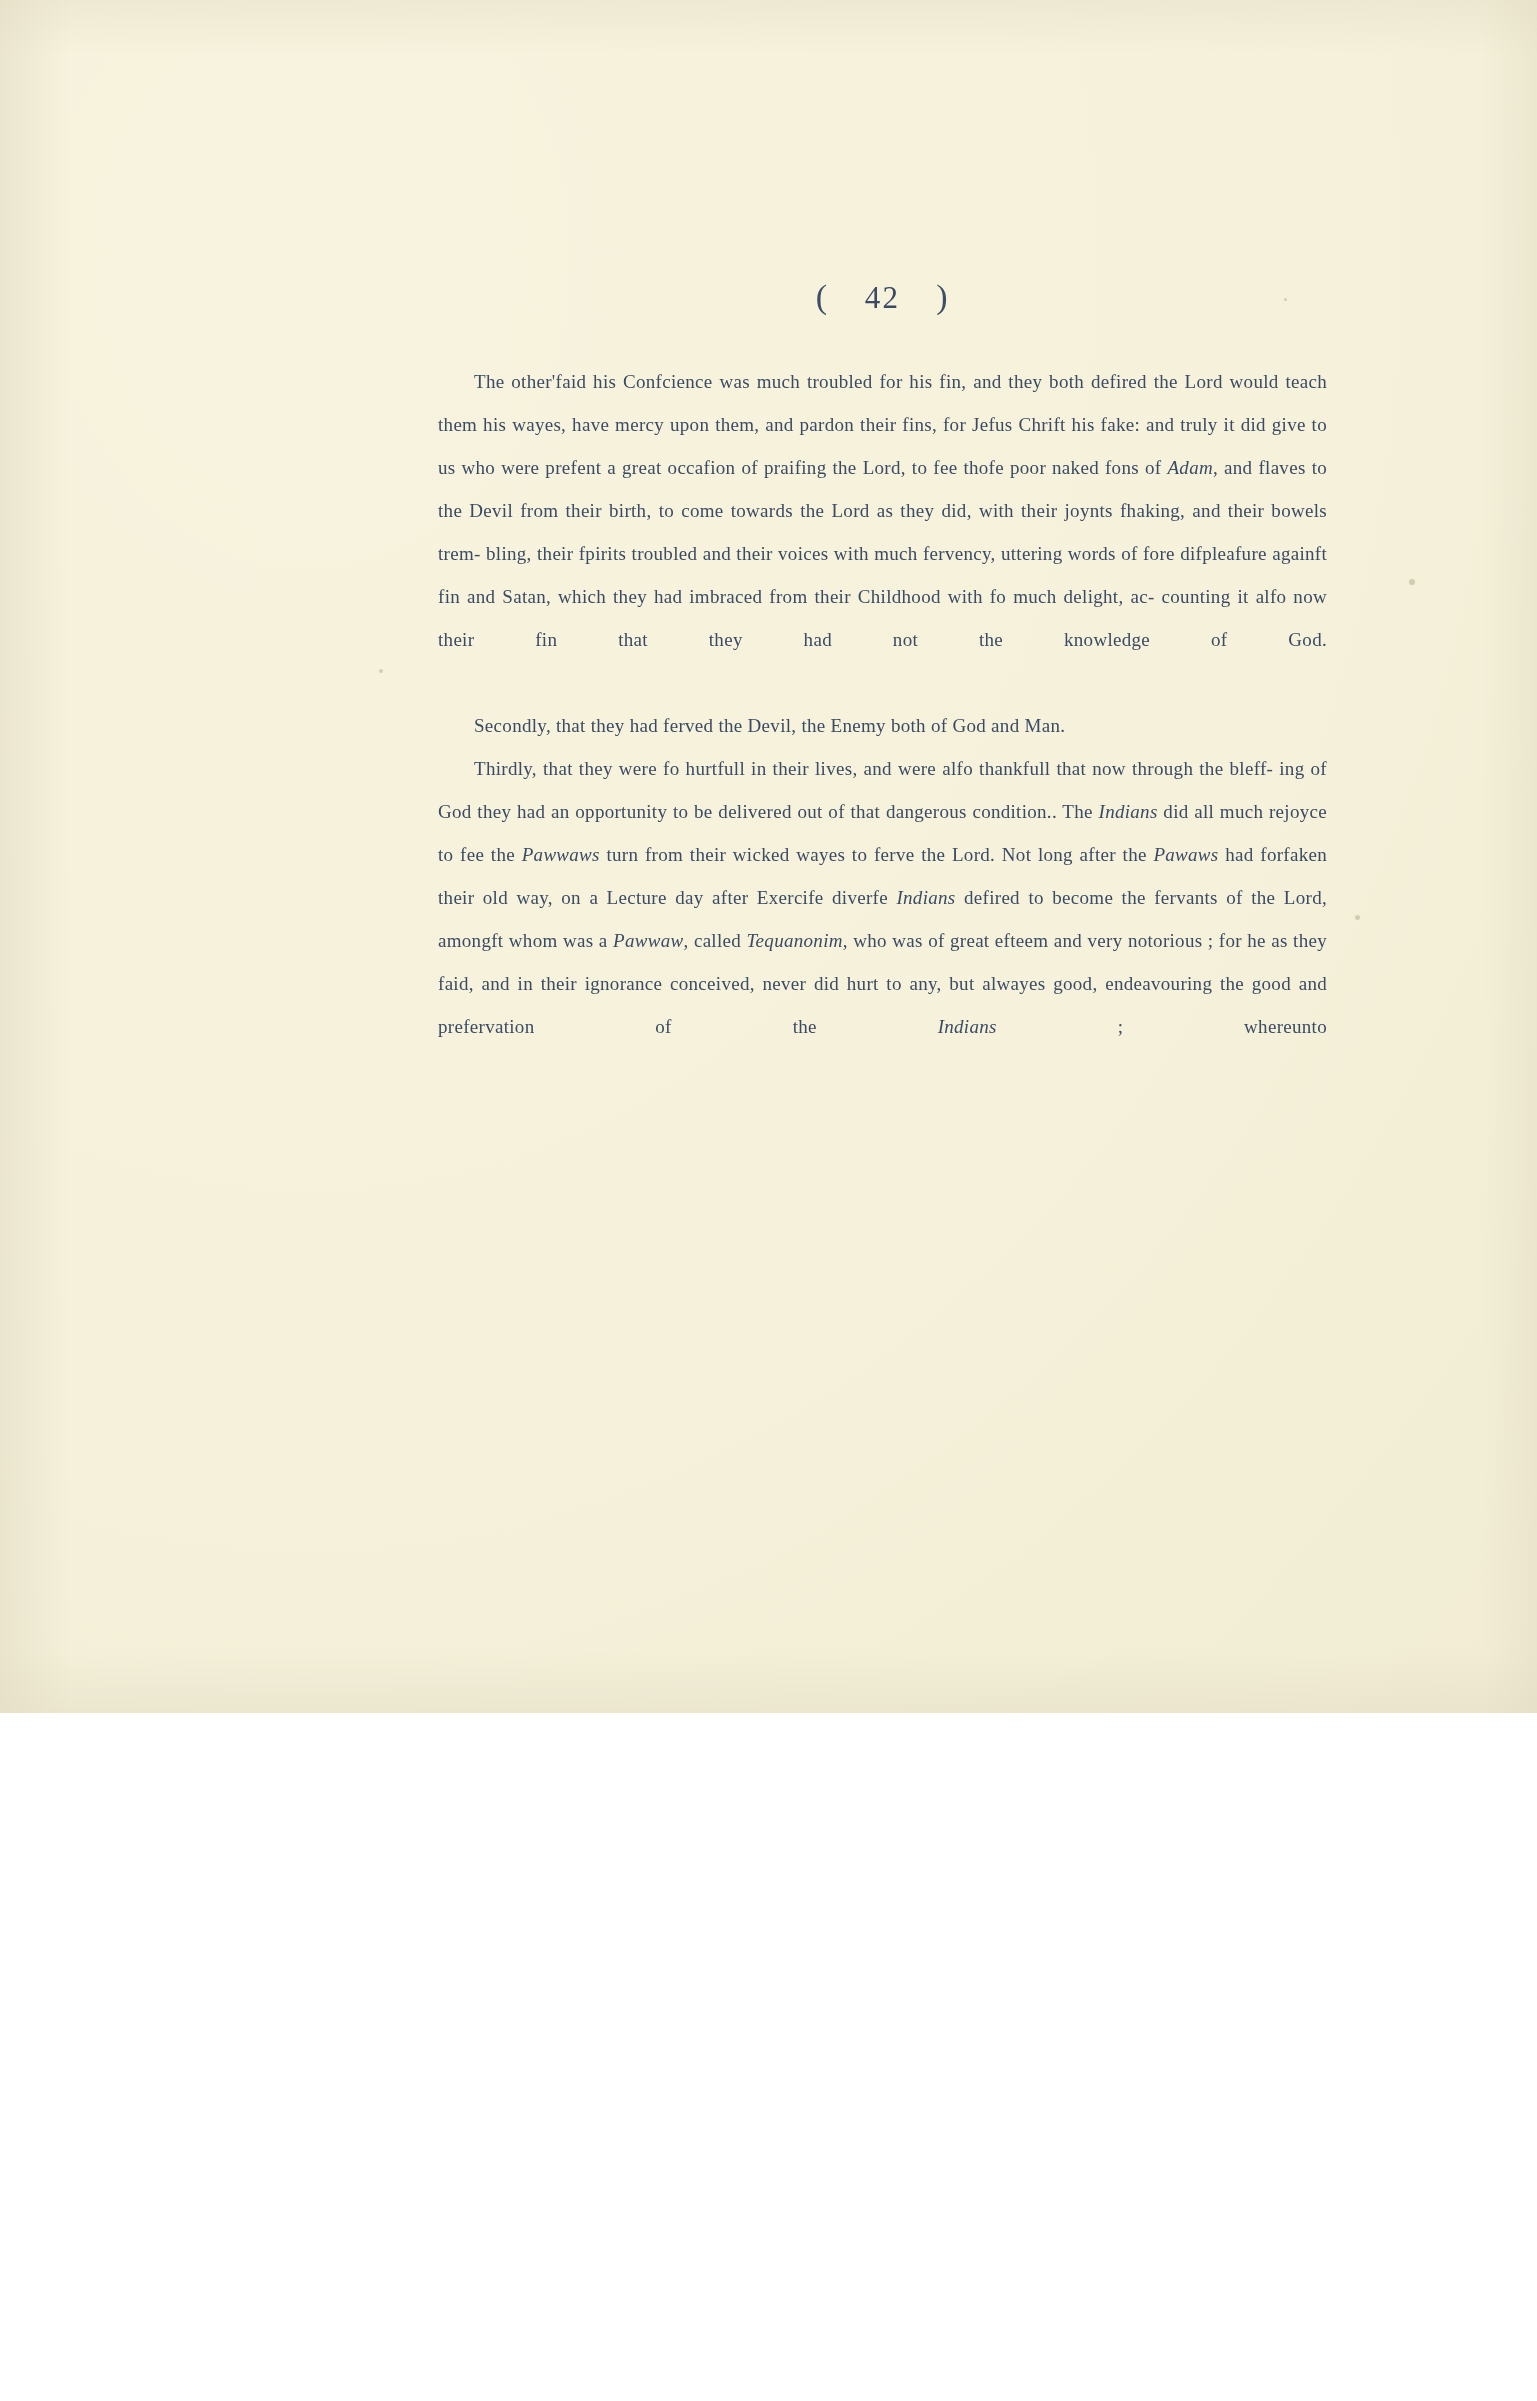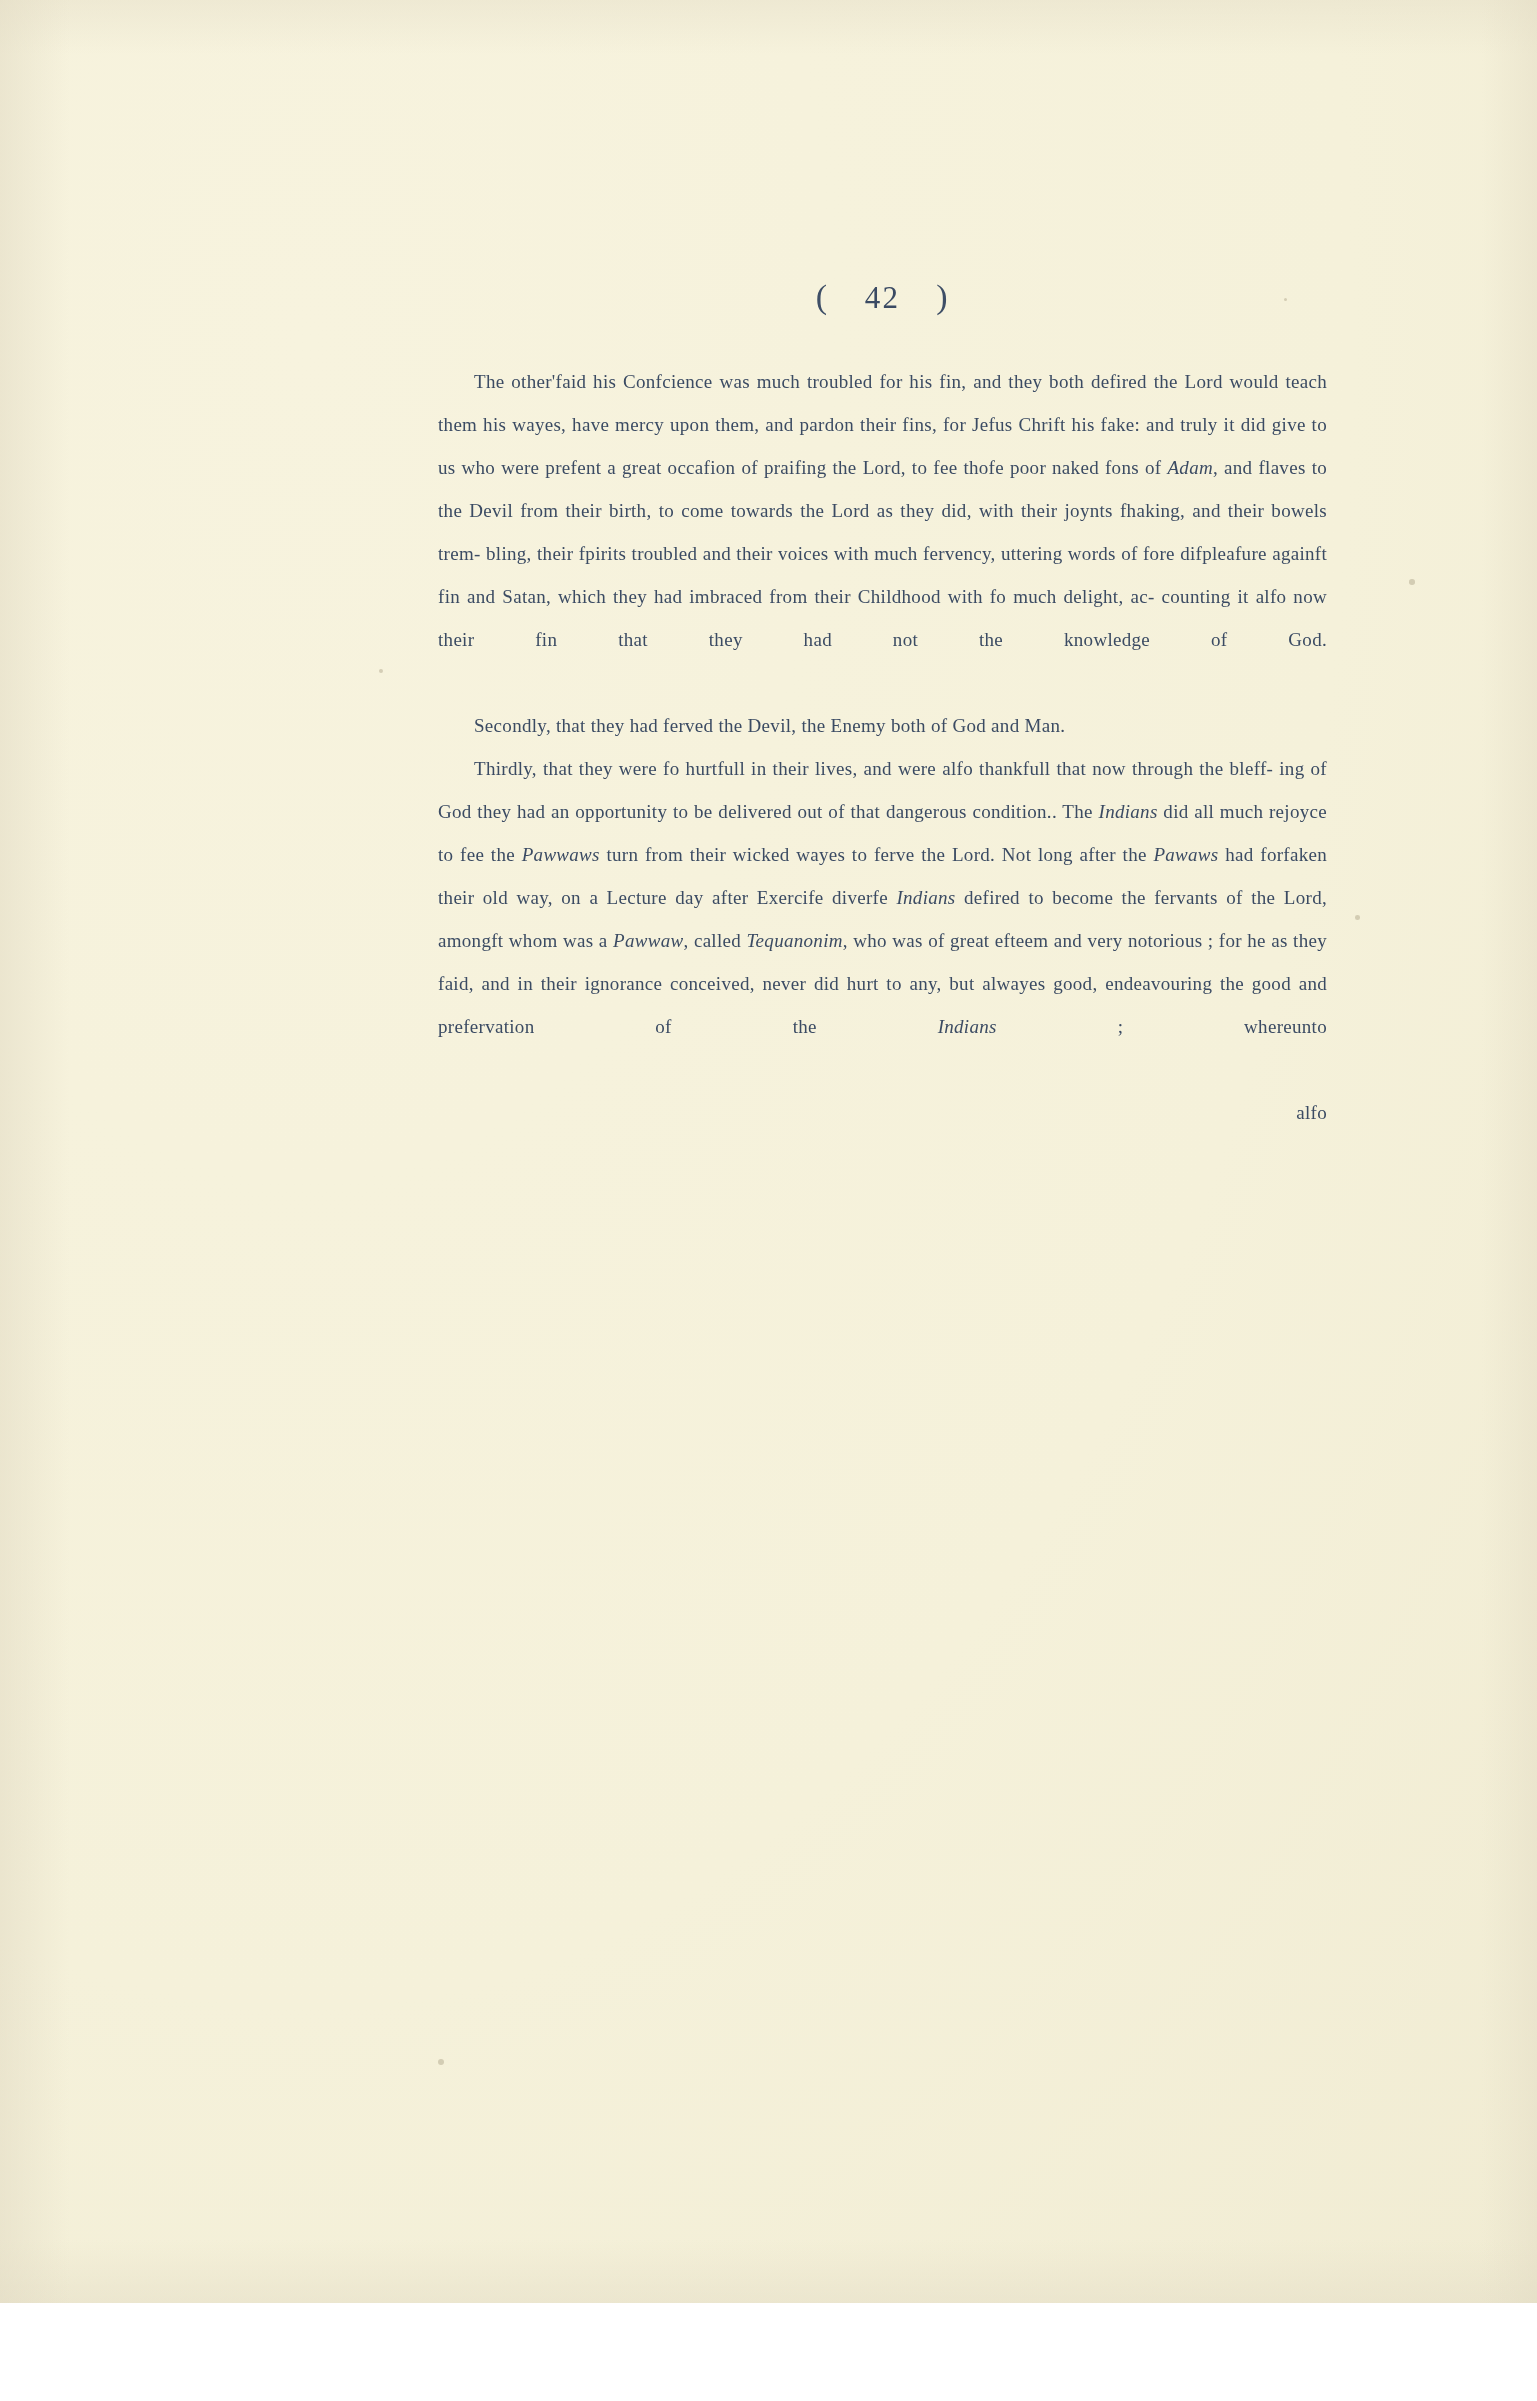--- a/index.html
+++ b/index.html
@@ -8,21 +8,21 @@
     background: #ffffff;
   }
   body {
     width: 1537px;
     height: 2401px;
     font-family: "Liberation Serif", serif;
   }
   .page {
     position: relative;
     width: 1537px;
-    height: 2303px;
+    height: 1713px;
     background: #f7f3e0;
     background-image:
       radial-gradient(ellipse at 20% 15%, rgba(247,243,222,1) 0%, rgba(245,241,218,1) 60%, rgba(241,236,211,1) 100%);
     overflow: hidden;
   }
   
   .page::before {
     content: "";
     position: absolute;
     inset: 0;
@@ -111,17 +111,16 @@
     <div class="page-number">
       <span class="paren">(</span><span class="num">42</span><span class="paren">)</span>
     </div>
 
     <p class="body indent">The other'faid his Confcience was much troubled for his fin, and they both defired the Lord would teach them his wayes, have mercy upon them, and pardon their fins, for Jefus Chrift his fake: and truly it did give to us who were prefent a great occafion of praifing the Lord, to fee thofe poor naked fons of <span class="it">Adam</span>, and flaves to the Devil from their birth, to come towards the Lord as they did, with their joynts fhaking, and their bowels trem- bling, their fpirits troubled and their voices with much fervency, uttering words of fore difpleafure againft fin and Satan, which they had imbraced from their Childhood with fo much delight, ac- counting it alfo now their fin that they had not the knowledge of God.</p>
 
     <p class="body indent nojustify">Secondly, that they had ferved the Devil, the Enemy both of God and Man.</p>
 
     <p class="body indent">Thirdly, that they were fo hurtfull in their lives, and were alfo thankfull that now through the bleff- ing of God they had an opportunity to be delivered out of that dangerous condition.. The <span class="it">Indians</span> did all much rejoyce to fee the <span class="it">Pawwaws</span> turn from their wicked wayes to ferve the Lord. Not long after the <span class="it">Pawaws</span> had forfaken their old way, on a Lecture day after Exercife diverfe <span class="it">Indians</span> defired to become the fervants of the Lord, amongft whom was a <span class="it">Pawwaw</span>, called <span class="it">Tequanonim</span>, who was of great efteem and very notorious ; for he as they faid, and in their ignorance conceived, never did hurt to any, but alwayes good, endeavouring the good and prefervation of the <span class="it">Indians</span> ; whereunto</p>
 
-    <p class="body nojustify" style="text-align:right;">alfo</p>
 
   </div>
 </div>
 
 
 </body></html>

